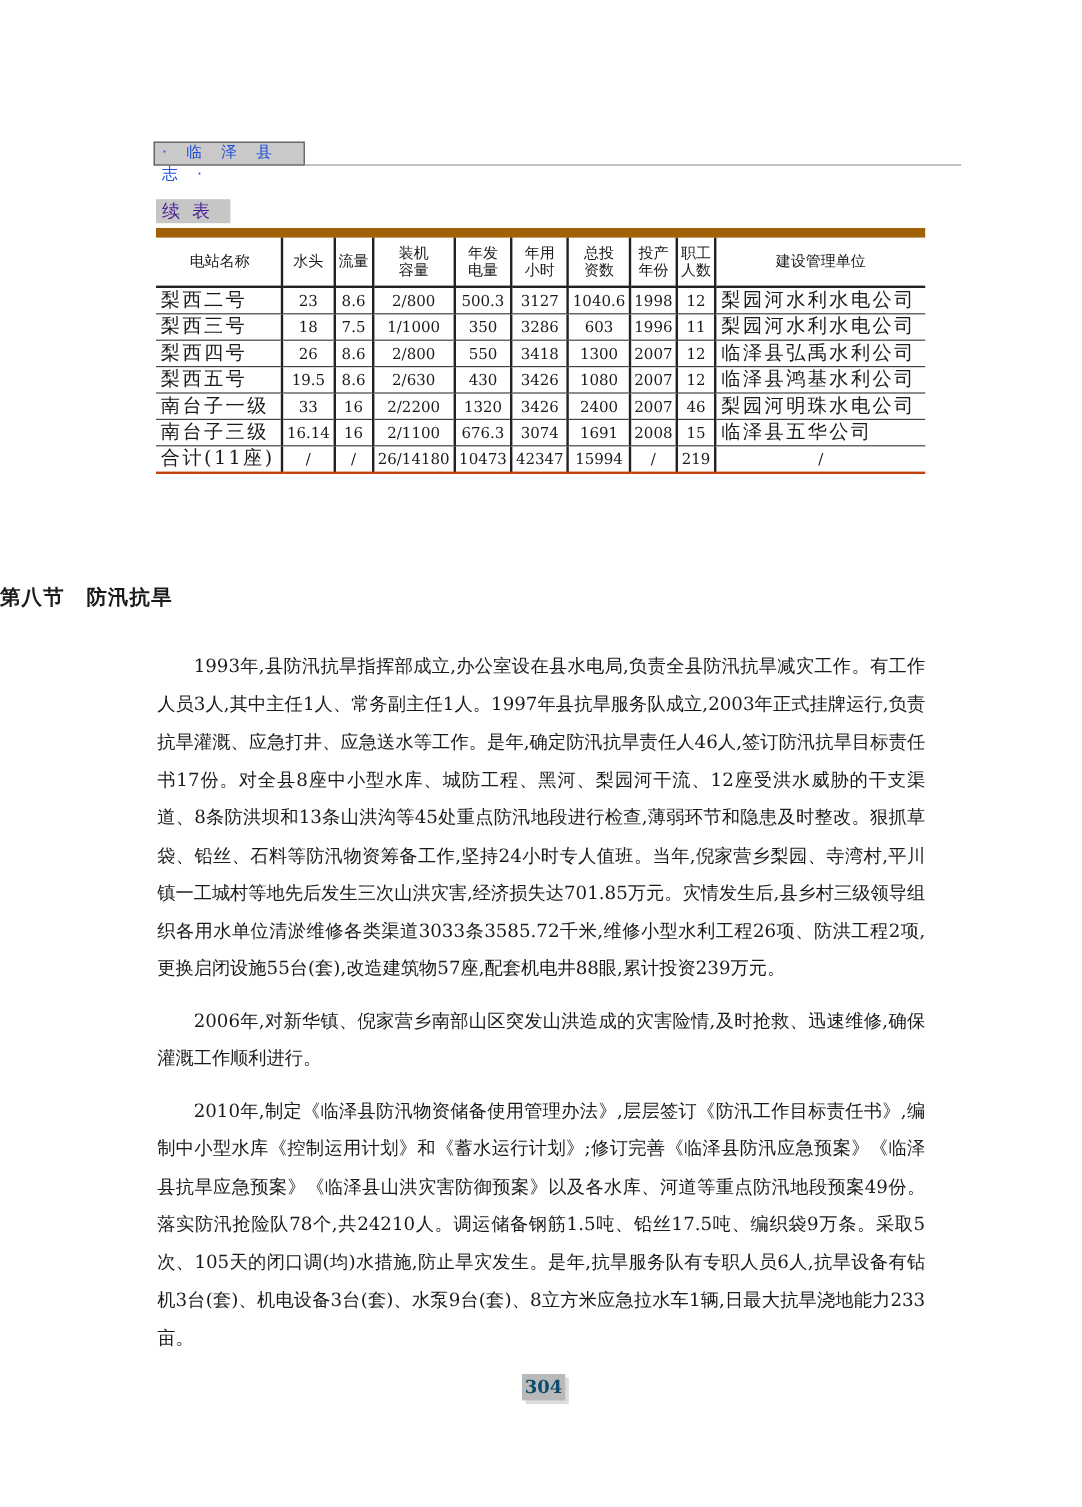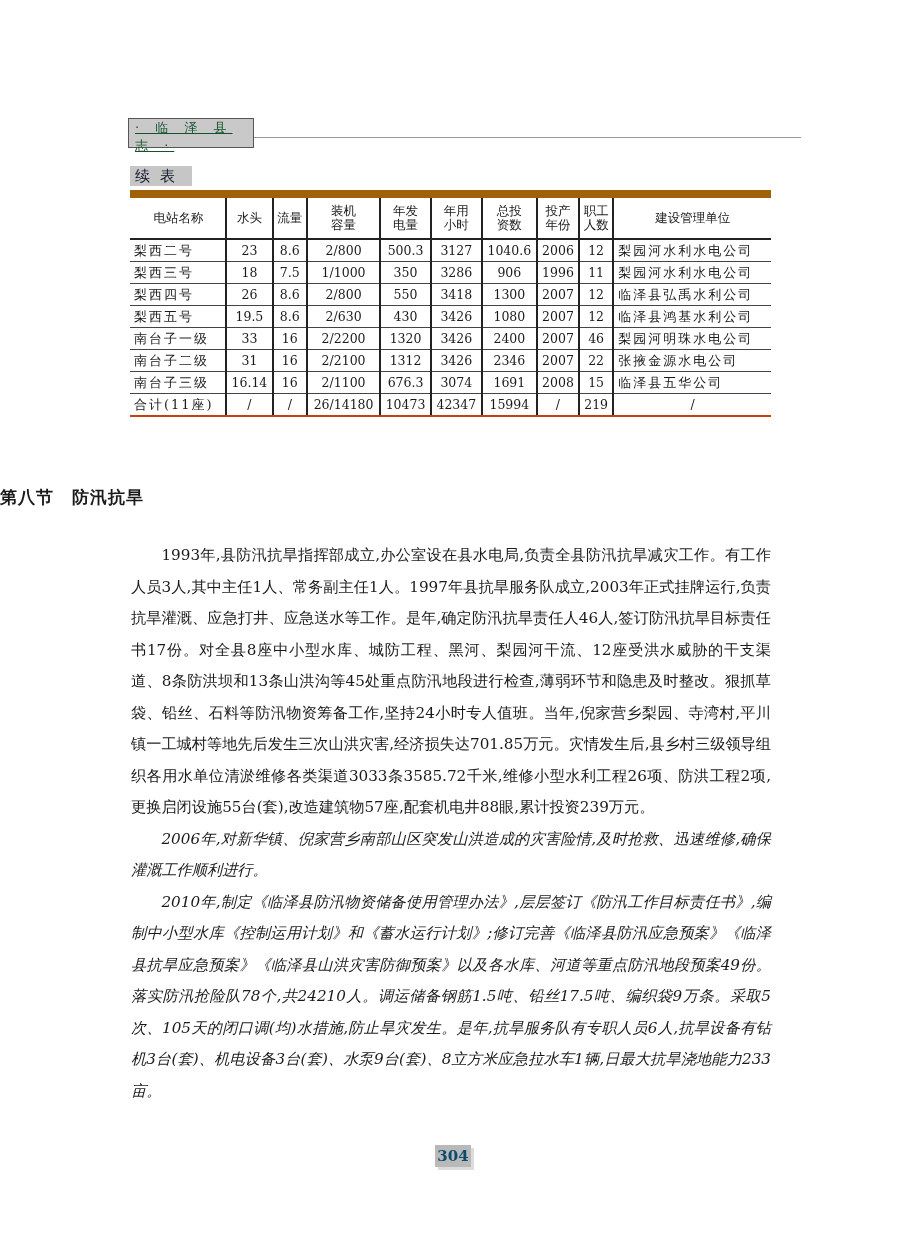--- a/index.html
+++ b/index.html
@@ -1,46 +1,46 @@
 <!DOCTYPE html>
 <html><head>
 <meta charset="utf-8">
 <style>
   html, body { margin: 0; padding: 0; background: #ffffff; }
   body { width: 902px; height: 1256px; position: relative; overflow: hidden;
          font-family: "DejaVu Serif", "Liberation Serif", serif; color: #1a1a1a; }
   .running-head { position: absolute; left: 128px; top: 118px; width: 673px; height: 22px; }
-  .running-head .box { position: absolute; left: 0; top: 0; height: 30px; width: 126px;
+  .running-head .box { position: absolute; left: 0; top: 0; height: 20px; width: 126px;
          background: #c9c9c9; border: 1px solid #555; box-sizing: border-box;
-         font-size: 13px; line-height: 18px; letter-spacing: 6px; padding-left: 6px; color: #14532d;
-         font-family: "DejaVu Sans", sans-serif; text-decoration: underline; }
+         font-size: 13px; line-height: 18px; letter-spacing: 6px; padding-left: 6px; color: #1d4ed8;
+         font-family: "DejaVu Sans", sans-serif; }
   .running-head .rule { position: absolute; left: 126px; right: 0; top: 19px; border-top: 1px solid #9a9a9a; }
   .cont-label { position: absolute; left: 130px; top: 166px; width: 62px; height: 20px;
          background: #c6c6c6; font-size: 15px; line-height: 20px; letter-spacing: 10px;
-         padding-left: 5px; box-sizing: border-box; font-family: "DejaVu Sans", sans-serif; color: #0f172a; }
+         padding-left: 5px; box-sizing: border-box; font-family: "DejaVu Sans", sans-serif; color: #4c1d95; }
   table.stations { position: absolute; left: 130px; top: 190px; width: 641px;
          border-collapse: collapse; font-size: 12.5px; }
   table.stations th, table.stations td { border-left: 2px solid #222; border-right: 2px solid #222;
          border-bottom: 1px solid #444; text-align: center; padding: 0 2px; white-space: nowrap; }
   table.stations th:first-child, table.stations td:first-child { border-left: none; text-align: left; padding-left: 4px; }
   table.stations th:last-child, table.stations td:last-child { border-right: none; }
   table.stations thead tr { border-top: 8px solid #a16207; }
   table.stations thead th { height: 40px; font-weight: normal; font-family: "DejaVu Sans", sans-serif; font-size: 12.5px; line-height: 14px; border-bottom: 2px solid #222; }
   table.stations thead th:first-child { text-align: center; }
   table.stations td { height: 21px; }
-  table.stations td.name, table.stations td.unit { letter-spacing: 2px; font-size: 13px; }
+  table.stations td.name, table.stations td.unit { letter-spacing: 2px; font-size: 16px; }
   table.stations td.unit { text-align: left; padding-left: 4px; }
   table.stations tr.thick-top td { border-top: 3px solid #222; }
   table.stations tbody tr:last-child td { border-bottom: 2px solid #c2410c; }
   .section-title { position: absolute; left: 0; width: 902px; top: 486px; text-align: left;
          font-family: "DejaVu Sans", sans-serif; font-weight: bold; font-size: 17px; letter-spacing: 1px; }
   .section-title span + span { margin-left: 18px; }
   .body-text { position: absolute; left: 131px; top: 540px; width: 640px; font-size: 15.2px; line-height: 31.5px; text-align: justify; }
   .body-text p { margin: 0; text-indent: 2em; }
-  .body-text p + p { margin-top: 0; font-style: italic; }
+  .body-text p + p { margin-top: 12px; }
   .page-number { position: absolute; left: 435px; top: 1145px; width: 36px; height: 22px;
          background: #b9b9b9; box-shadow: 3px 3px 0 #dcdcdc; font-weight: bold; font-size: 15px;
          line-height: 22px; text-align: center; color: #0c4a6e; font-family: "DejaVu Serif", serif; }
 </style>
 </head>
 <body>
 
 <div class="running-head">
   <div class="box">· 临 泽 县 志 ·</div>
   <div class="rule"></div>
@@ -65,32 +65,32 @@
   </thead>
   <tbody id="tbody">
       <tr>
         <td class="name">梨西二号</td>
         <td>23</td>
         <td>8.6</td>
         <td>2/800</td>
         <td>500.3</td>
         <td>3127</td>
         <td>1040.6</td>
-        <td>2006</td>
+        <td>1998</td>
         <td>12</td>
         <td class="unit">梨园河水利水电公司</td>
       </tr>
       <tr>
         <td class="name">梨西三号</td>
         <td>18</td>
         <td>7.5</td>
         <td>1/1000</td>
         <td>350</td>
         <td>3286</td>
-        <td>906</td>
+        <td>603</td>
         <td>1996</td>
         <td>11</td>
         <td class="unit">梨园河水利水电公司</td>
       </tr>
       <tr>
         <td class="name">梨西四号</td>
         <td>26</td>
         <td>8.6</td>
         <td>2/800</td>
         <td>550</td>
@@ -118,32 +118,20 @@
         <td>16</td>
         <td>2/2200</td>
         <td>1320</td>
         <td>3426</td>
         <td>2400</td>
         <td>2007</td>
         <td>46</td>
         <td class="unit">梨园河明珠水电公司</td>
       </tr>
       <tr>
-        <td class="name">南台子二级</td>
-        <td>31</td>
-        <td>16</td>
-        <td>2/2100</td>
-        <td>1312</td>
-        <td>3426</td>
-        <td>2346</td>
-        <td>2007</td>
-        <td>22</td>
-        <td class="unit">张掖金源水电公司</td>
-      </tr>
-      <tr>
         <td class="name">南台子三级</td>
         <td>16.14</td>
         <td>16</td>
         <td>2/1100</td>
         <td>676.3</td>
         <td>3074</td>
         <td>1691</td>
         <td>2008</td>
         <td>15</td>
         <td class="unit">临泽县五华公司</td>

